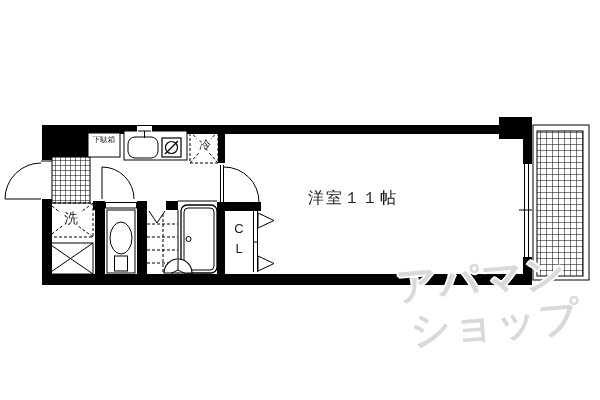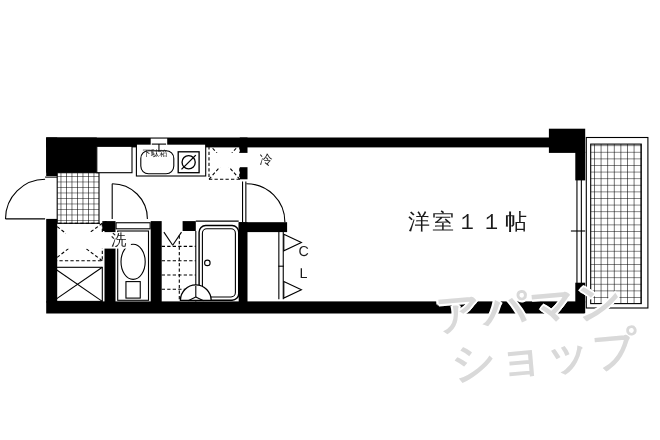--- a/index.html
+++ b/index.html
@@ -1,24 +1,24 @@
 <!DOCTYPE html>
 <html><head>
 <meta charset="utf-8">
 <style>
   html,body{margin:0;padding:0;background:#fff;}
   .stage{position:relative;width:600px;height:400px;background:#ffffff;overflow:hidden;
          font-family:"Liberation Sans","DejaVu Sans",sans-serif;color:#000;}
   svg{position:absolute;left:0;top:0;}
-  .lbl{position:absolute;color:#1a1a1a;white-space:nowrap;padding-left:37px;}
+  .lbl{position:absolute;color:#1a1a1a;white-space:nowrap;}
   .shoe{left:88px;top:135px;width:32px;font-size:7.5px;letter-spacing:0px;text-align:center;}
   .fridge{left:196px;top:139px;width:18px;font-size:12px;text-align:center;background:#fff;line-height:13px;}
   .kitchen{left:138px;top:173px;width:64px;font-size:15px;letter-spacing:1px;text-align:center;}
   .washer{left:60px;top:211px;width:22px;font-size:14px;text-align:center;background:#fff;line-height:15px;}
-  .yoshitsu{left:308px;top:188px;width:136px;font-size:20px;letter-spacing:2px;text-align:right;}
+  .yoshitsu{left:308px;top:188px;width:136px;font-size:16px;letter-spacing:2px;text-align:left;}
   .closet{left:226px;top:219px;width:26px;display:flex;flex-direction:column;align-items:center;
           font-size:13px;line-height:20px;font-weight:400;}
   .wm{position:absolute;font-weight:700;color:#d9d9d9;
       text-shadow:-2px 0 0 #fff,2px 0 0 #fff,0 -2px 0 #fff,0 2px 0 #fff,
                   -1px -1px 0 #fff,1px 1px 0 #fff,-1px 1px 0 #fff,1px -1px 0 #fff;
       letter-spacing:2px;}
   .wm1{left:396px;top:252px;font-size:40px;transform:rotate(-5deg);}
   .wm2{left:410px;top:296px;font-size:40px;transform:rotate(-5deg);}
 </style>
 </head>

